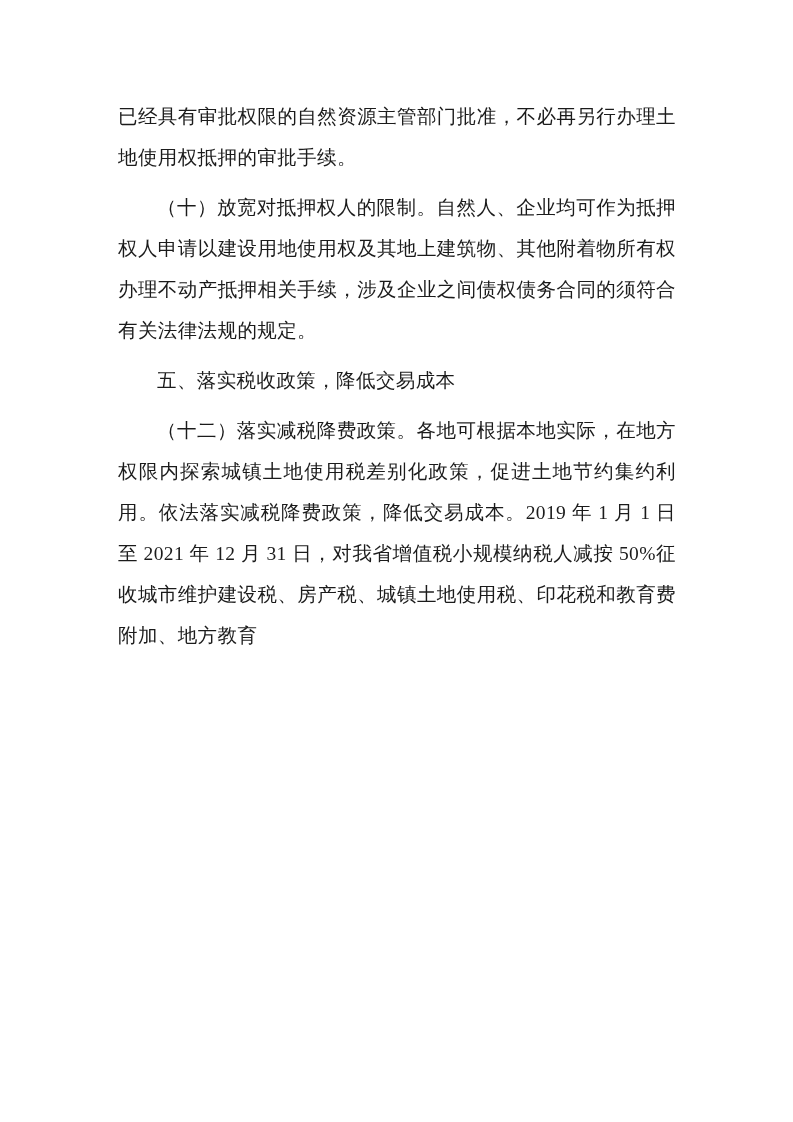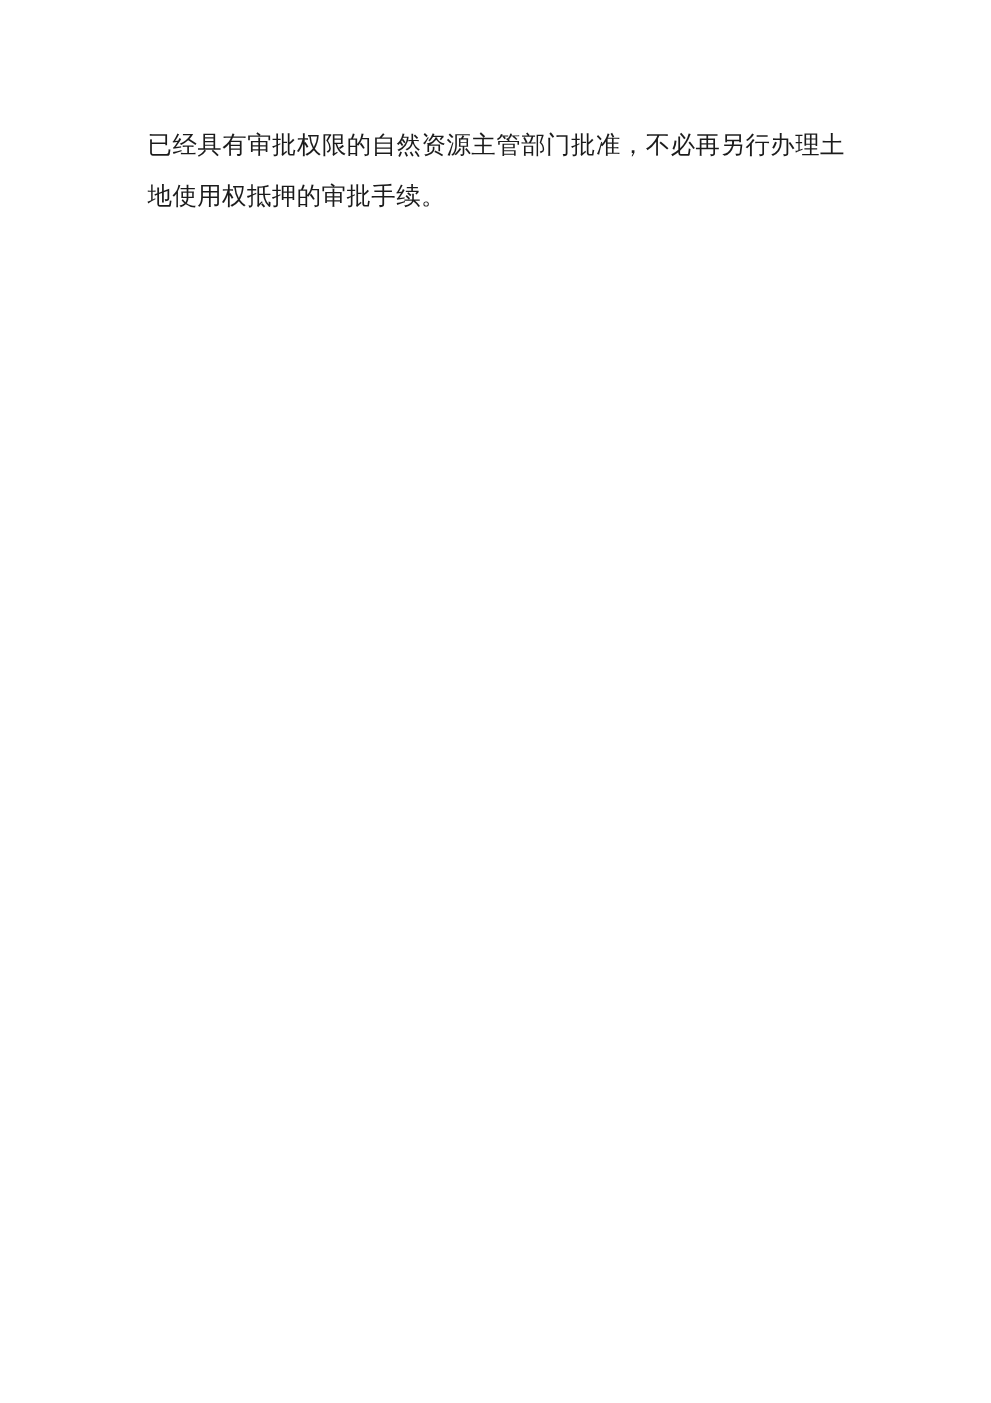--- a/index.html
+++ b/index.html
@@ -45,19 +45,22 @@
   }
 </style>
 </head>
 <body>
 
 <div class="page">
   <div class="doc-body">
 
     <p class="para">已经具有审批权限的自然资源主管部门批准，不必再另行办理土地使用权抵押的审批手续。</p>
 
+    <p class="para indent">（十）放宽对抵押权人的限制。自然人、企业均可作为抵押权人申请以建设用地使用权及其地上建筑物、其他附着物所有权办理不动产抵押相关手续，涉及企业之间债权债务合同的须符合有关法律法规的规定。</p>
 
 
 
+    <p class="para heading">五、落实税收政策，降低交易成本</p>
 
+    <p class="para indent">（十二）落实减税降费政策。各地可根据本地实际，在地方权限内探索城镇土地使用税差别化政策，促进土地节约集约利用。依法落实减税降费政策，降低交易成本。2019 年 1 月 1 日至 2021 年 12 月 31 日，对我省增值税小规模纳税人减按 50%征收城市维护建设税、房产税、城镇土地使用税、印花税和教育费附加、地方教育</p>
 
   </div>
 </div>
 
 </body></html>

